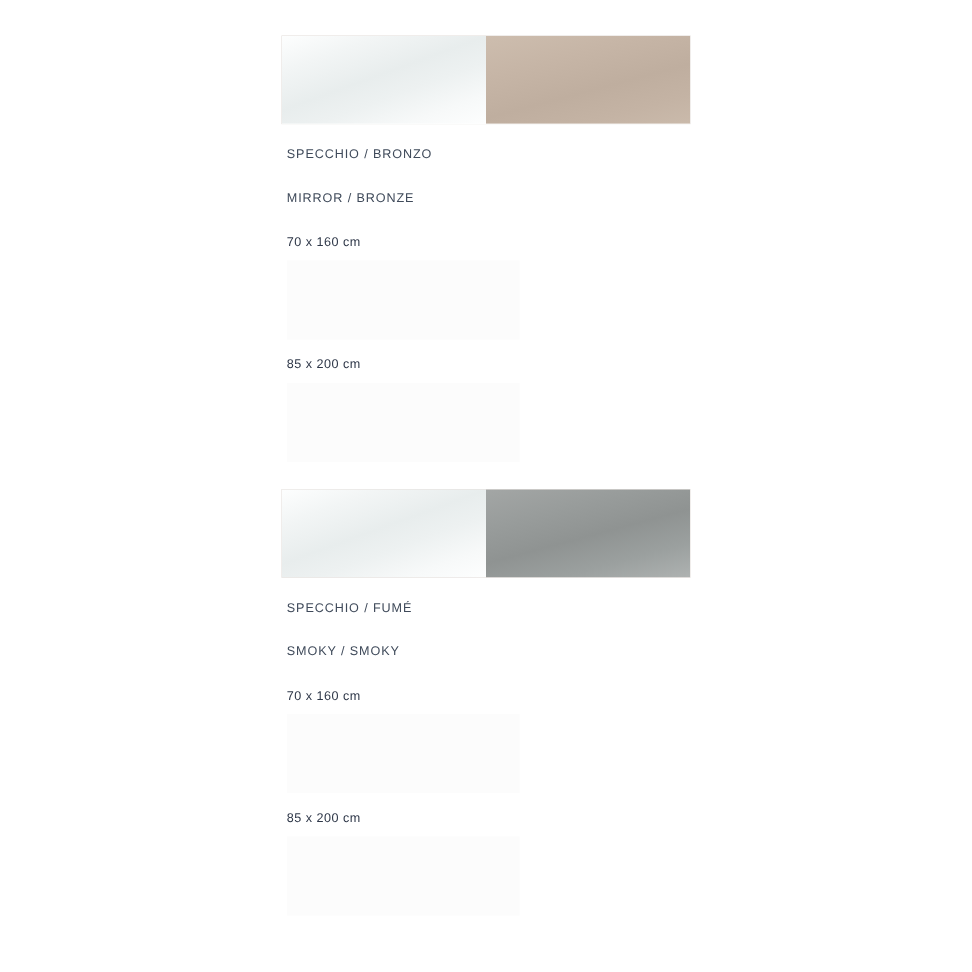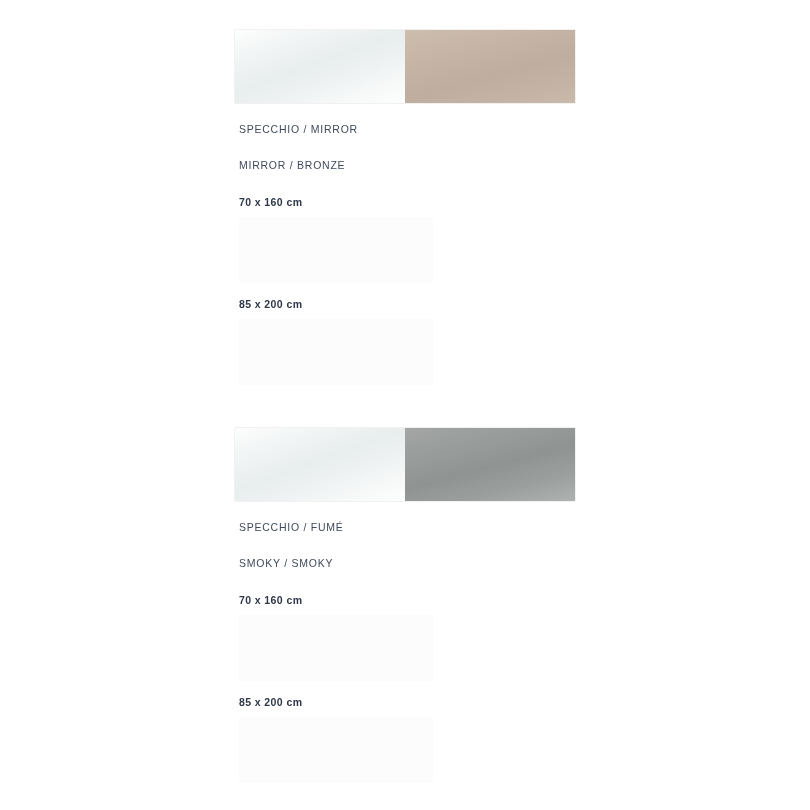--- a/index.html
+++ b/index.html
@@ -30,21 +30,21 @@
     height: 810px;
   }
 
   
   .material-block {
     position: absolute;
     left: 0;
     width: 340px;
   }
   .material-block.block-1 { top: 30px; }
-  .material-block.block-2 { top: 428px; }
+  .material-block.block-2 { top: 408px; }
 
   
   .swatch {
     position: relative;
     width: 340px;
     height: 73px;
     display: flex;
     box-shadow: 0 0 0 0.5px rgba(200,190,185,0.45);
   }
   .swatch-half {
@@ -97,21 +97,21 @@
   .size-row {
     position: absolute;
     left: 4px;
     width: 336px;
   }
   .size-row.size-row-1 { top: 166px; }
   .size-row.size-row-2 { top: 268px; }
 
   .size-label {
     font-size: 10.5px;
-    font-weight: bold;
+    font-weight: normal;
     letter-spacing: 0.4px;
     color: #2e3748;
     white-space: nowrap;
     margin: 0;
     line-height: 12px;
   }
 
   .size-placeholder {
     margin-top: 9px;
     width: 194px;
@@ -125,21 +125,21 @@
 <div class="page">
   <div class="content-column">
 
     <div class="material-block block-1">
 
       <div class="swatch">
         <div class="swatch-half mirror-face"></div>
         <div class="swatch-half bronze-face"></div>
       </div>
 
-      <div class="label-italian">SPECCHIO / MIRROR</div>
+      <div class="label-italian">SPECCHIO / BRONZO</div>
 
       <div class="label-english">MIRROR / BRONZE</div>
 
       <div class="size-row size-row-1">
         <p class="size-label">70 x 160 cm</p>
         <div class="size-placeholder"></div>
       </div>
 
       <div class="size-row size-row-2">
         <p class="size-label">85 x 200 cm</p>

